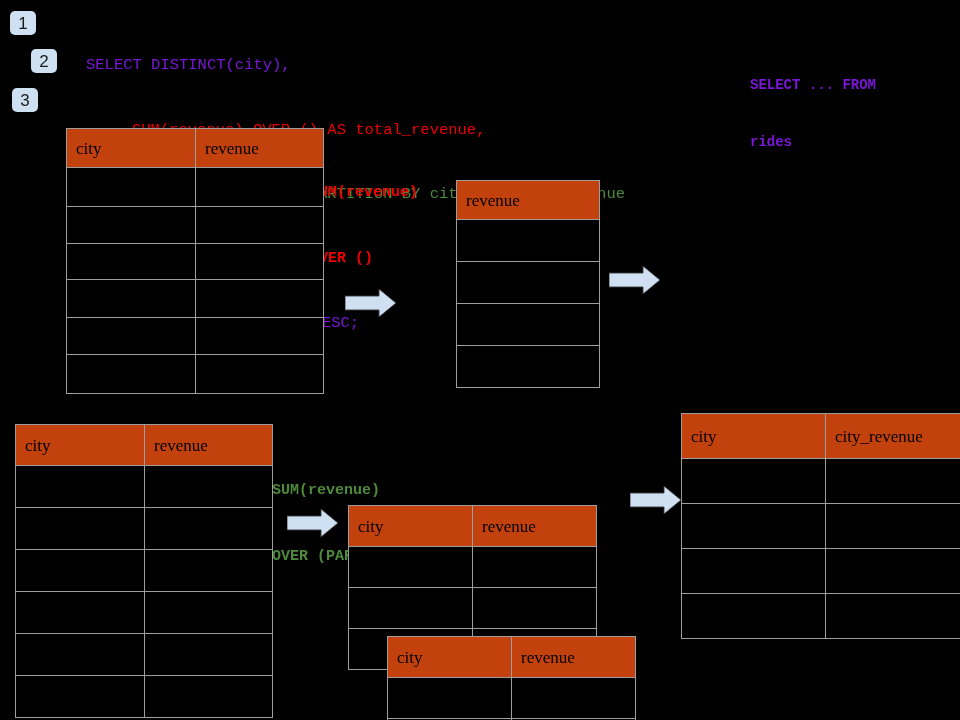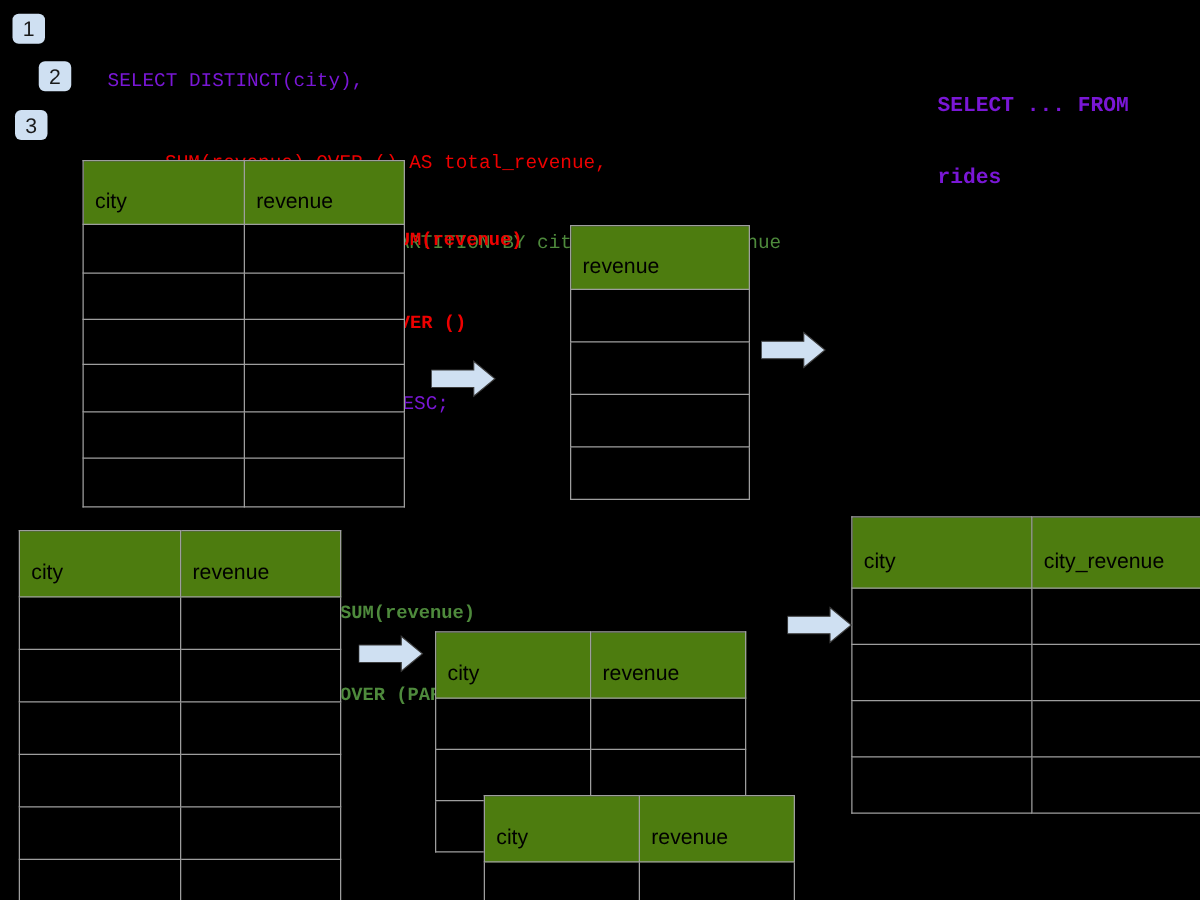--- a/index.html
+++ b/index.html
@@ -43,21 +43,21 @@
     white-space: pre;
     letter-spacing: 0px;
   }
   .code .purple { color: #7a17d6; }
   .code .red    { color: #ee0000; }
   .code .green  { color: #4e8a3c; }
 
   .sidenote {
     position: absolute;
     font-family: "Liberation Mono", monospace;
-    font-size: 17px;
+    font-size: 14px;
     line-height: 19px;
     white-space: pre;
     color: #7a17d6;
     font-weight: bold;
   }
 
   
   .annot {
     position: absolute;
     font-family: "Liberation Mono", monospace;
@@ -76,25 +76,25 @@
     table-layout: fixed;
     background: #000000;
     border: 1px solid #9e9e9e;
   }
   .tbl td {
     border: 1px solid #9e9e9e;
     background: #000000;
     padding: 0;
   }
   .tbl tr.hdr td {
-    background: #4d7c0f;
+    background: #c2410c;
     color: #000000;
-    font-family: Liberation Sans, sans-serif;
+    font-family: Liberation Serif, serif;
     font-size: 17px;
-    padding: 14px 0 0 9px;
+    padding: 2px 0 0 9px;
     vertical-align: middle;
   }
 
   
   .arrow {
     position: absolute;
   }
 </style>
 </head>
 <body>

